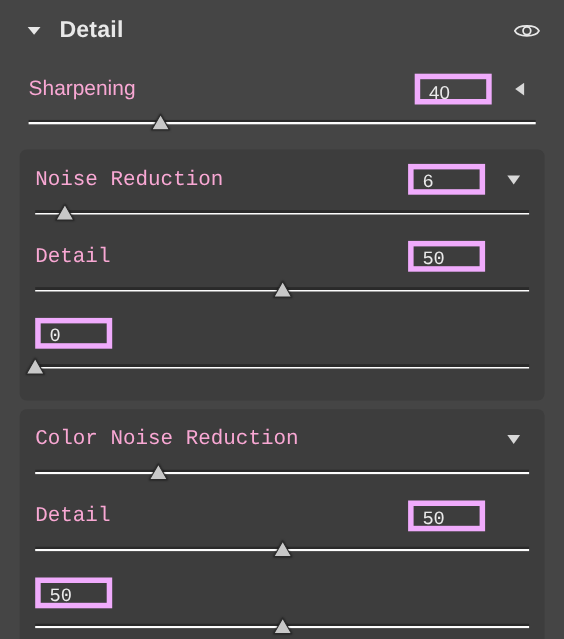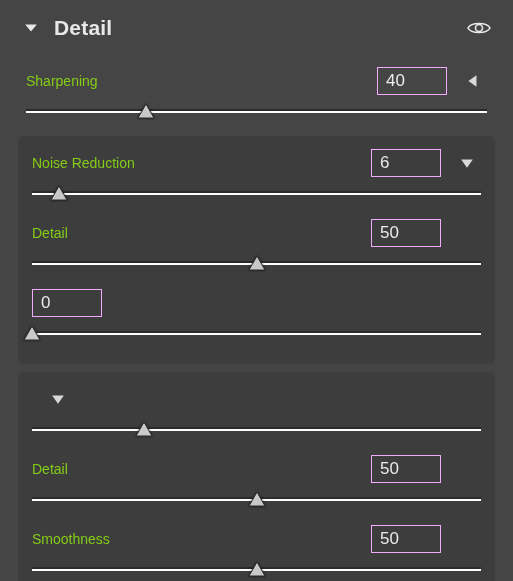--- a/index.html
+++ b/index.html
@@ -39,37 +39,38 @@
   .header .eye svg { fill: none; stroke: #e8e8e8; stroke-width: 1.6; }
 
   .control-row {
     padding: 8px 12px 0 12px;
   }
   .group {
     background: #3d3d3d;
     border-radius: 6px;
     margin: 8px 4px 0 4px;
     padding: 4px 8px 14px 8px;
+    font-family: Liberation Mono, monospace;
   }
   .label-line {
     display: flex;
     align-items: center;
     height: 34px;
     margin-bottom: 6px;
   }
   .label-line .lbl {
     flex: 1;
-    font-size: 14px;
+    font-size: 19px;
     font-weight: 400;
-    color: #84cc16;
+    color: #f9a8d4;
   }
   .value-box {
     width: 70px;
     height: 28px;
-    border: 1px solid #f0abfc;
+    border: 5px solid #f0abfc;
     background: transparent;
     color: #eaeaea;
     font-size: 17px;
     text-align: left;
     padding: 0 8px;
     line-height: 26px;
   }
   .tri-right-btn {
     width: 28px; height: 28px;
     display:flex;align-items:center;justify-content:center;
@@ -197,20 +198,21 @@
               <path d="M9 1 L17 15 L1 15 Z" fill="#c8c8c8" stroke="#2a2a2a" stroke-width="1"></path>
             </svg>
         </div>
       </div>
     </div>
   </div>
 
   <div class="group">
     <div class="sub-row">
       <div class="label-line">
+        <span class="lbl">Color Noise Reduction</span>
         <span class="tri-down-btn">
           <svg viewBox="0 0 12 12" width="14" height="14">
               <path d="M1 3 L11 3 L6 10 Z"></path>
             </svg>
         </span>
       </div>
       <div class="slider">
         <div class="track"></div>
         <div class="thumb" style="left: 25%;">
           <svg viewBox="0 0 18 16" width="18" height="16">
@@ -231,21 +233,20 @@
         <div class="thumb" style="left: 50%;">
           <svg viewBox="0 0 18 16" width="18" height="16">
               <path d="M9 1 L17 15 L1 15 Z" fill="#c8c8c8" stroke="#2a2a2a" stroke-width="1"></path>
             </svg>
         </div>
       </div>
     </div>
 
     <div class="sub-row">
       <div class="label-line">
-        <span class="lbl">Smoothness</span>
         <span class="value-box">50</span>
         <span style="width:40px"></span>
       </div>
       <div class="slider">
         <div class="track"></div>
         <div class="thumb" style="left: 50%;">
           <svg viewBox="0 0 18 16" width="18" height="16">
               <path d="M9 1 L17 15 L1 15 Z" fill="#c8c8c8" stroke="#2a2a2a" stroke-width="1"></path>
             </svg>
         </div>

